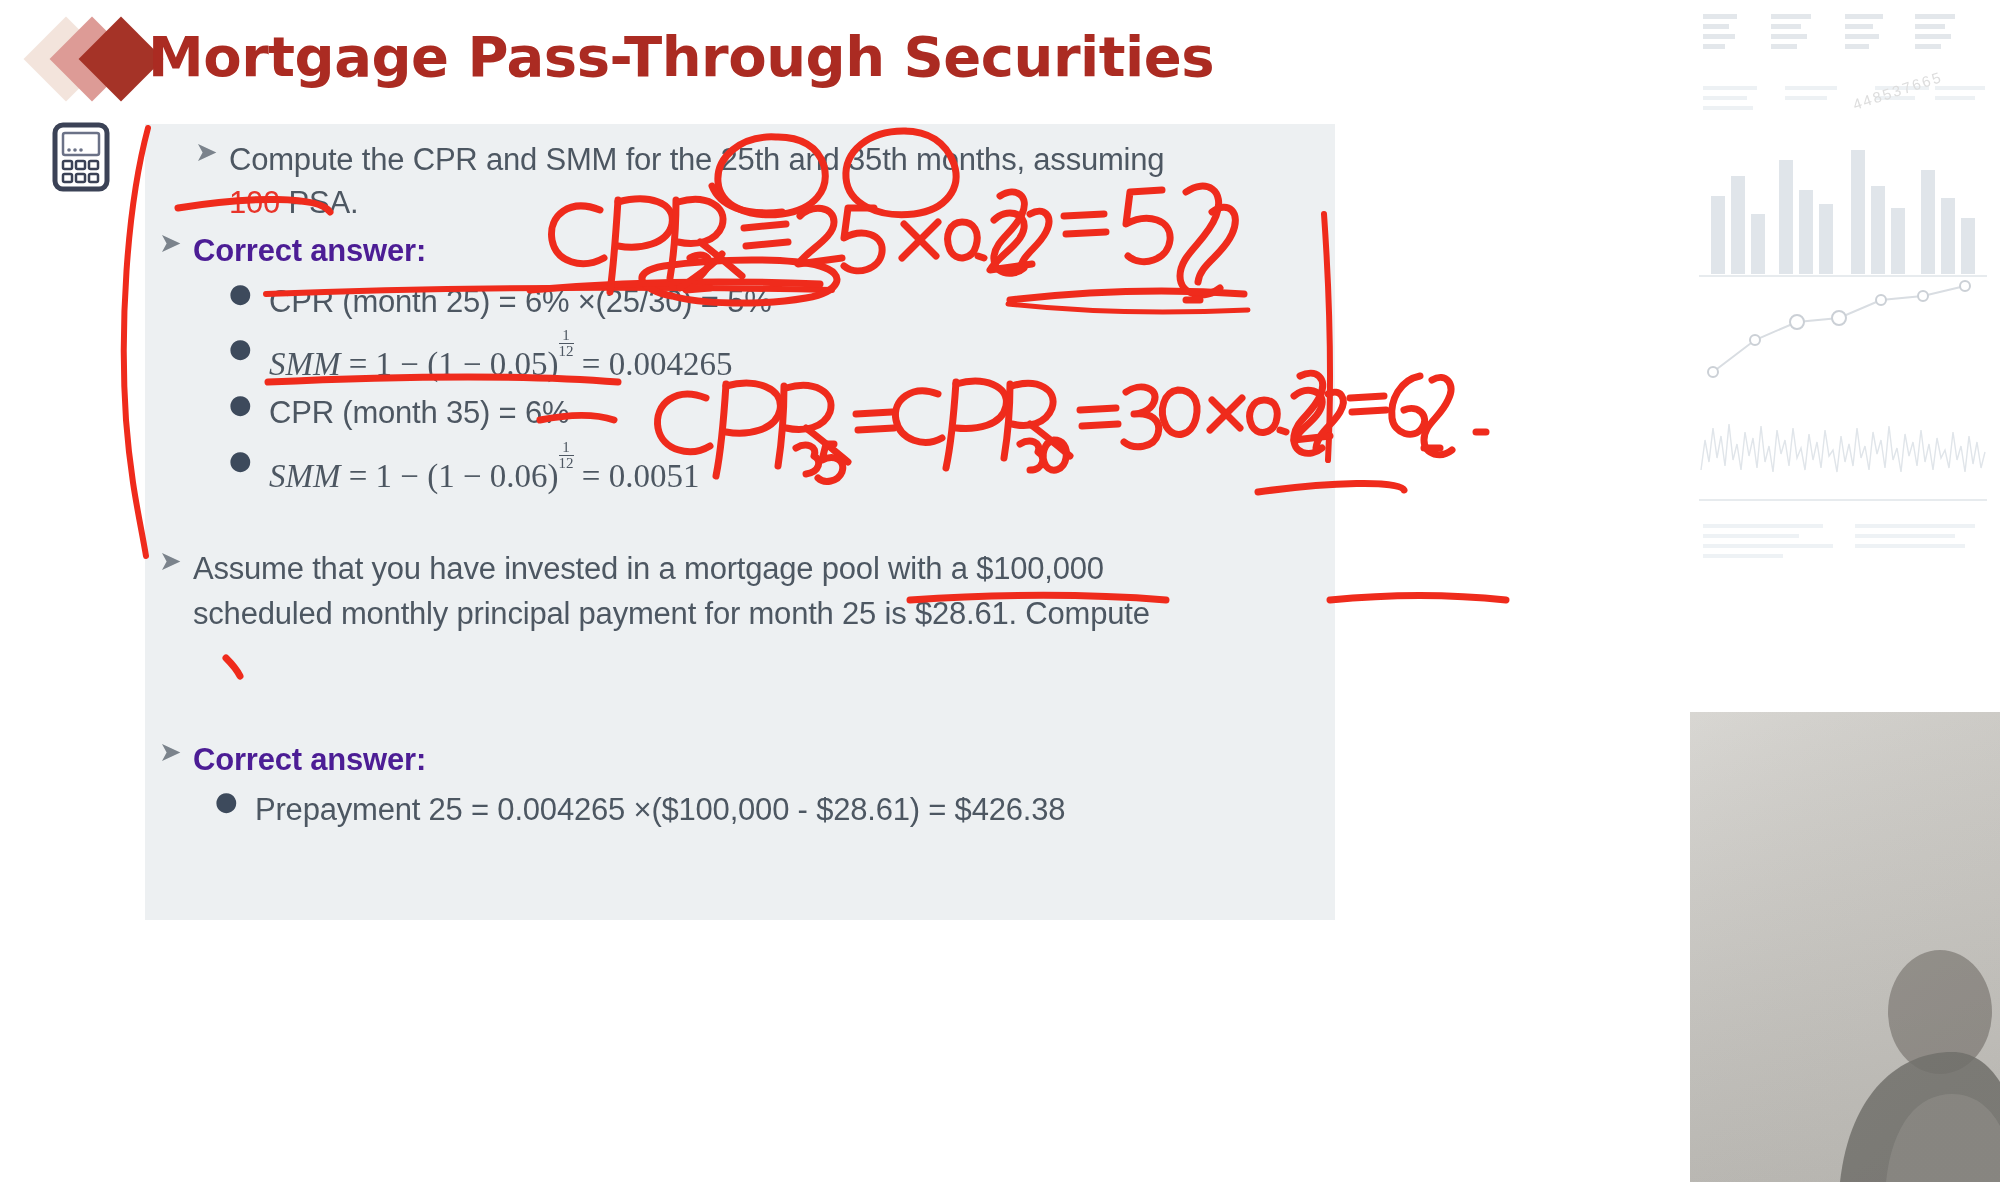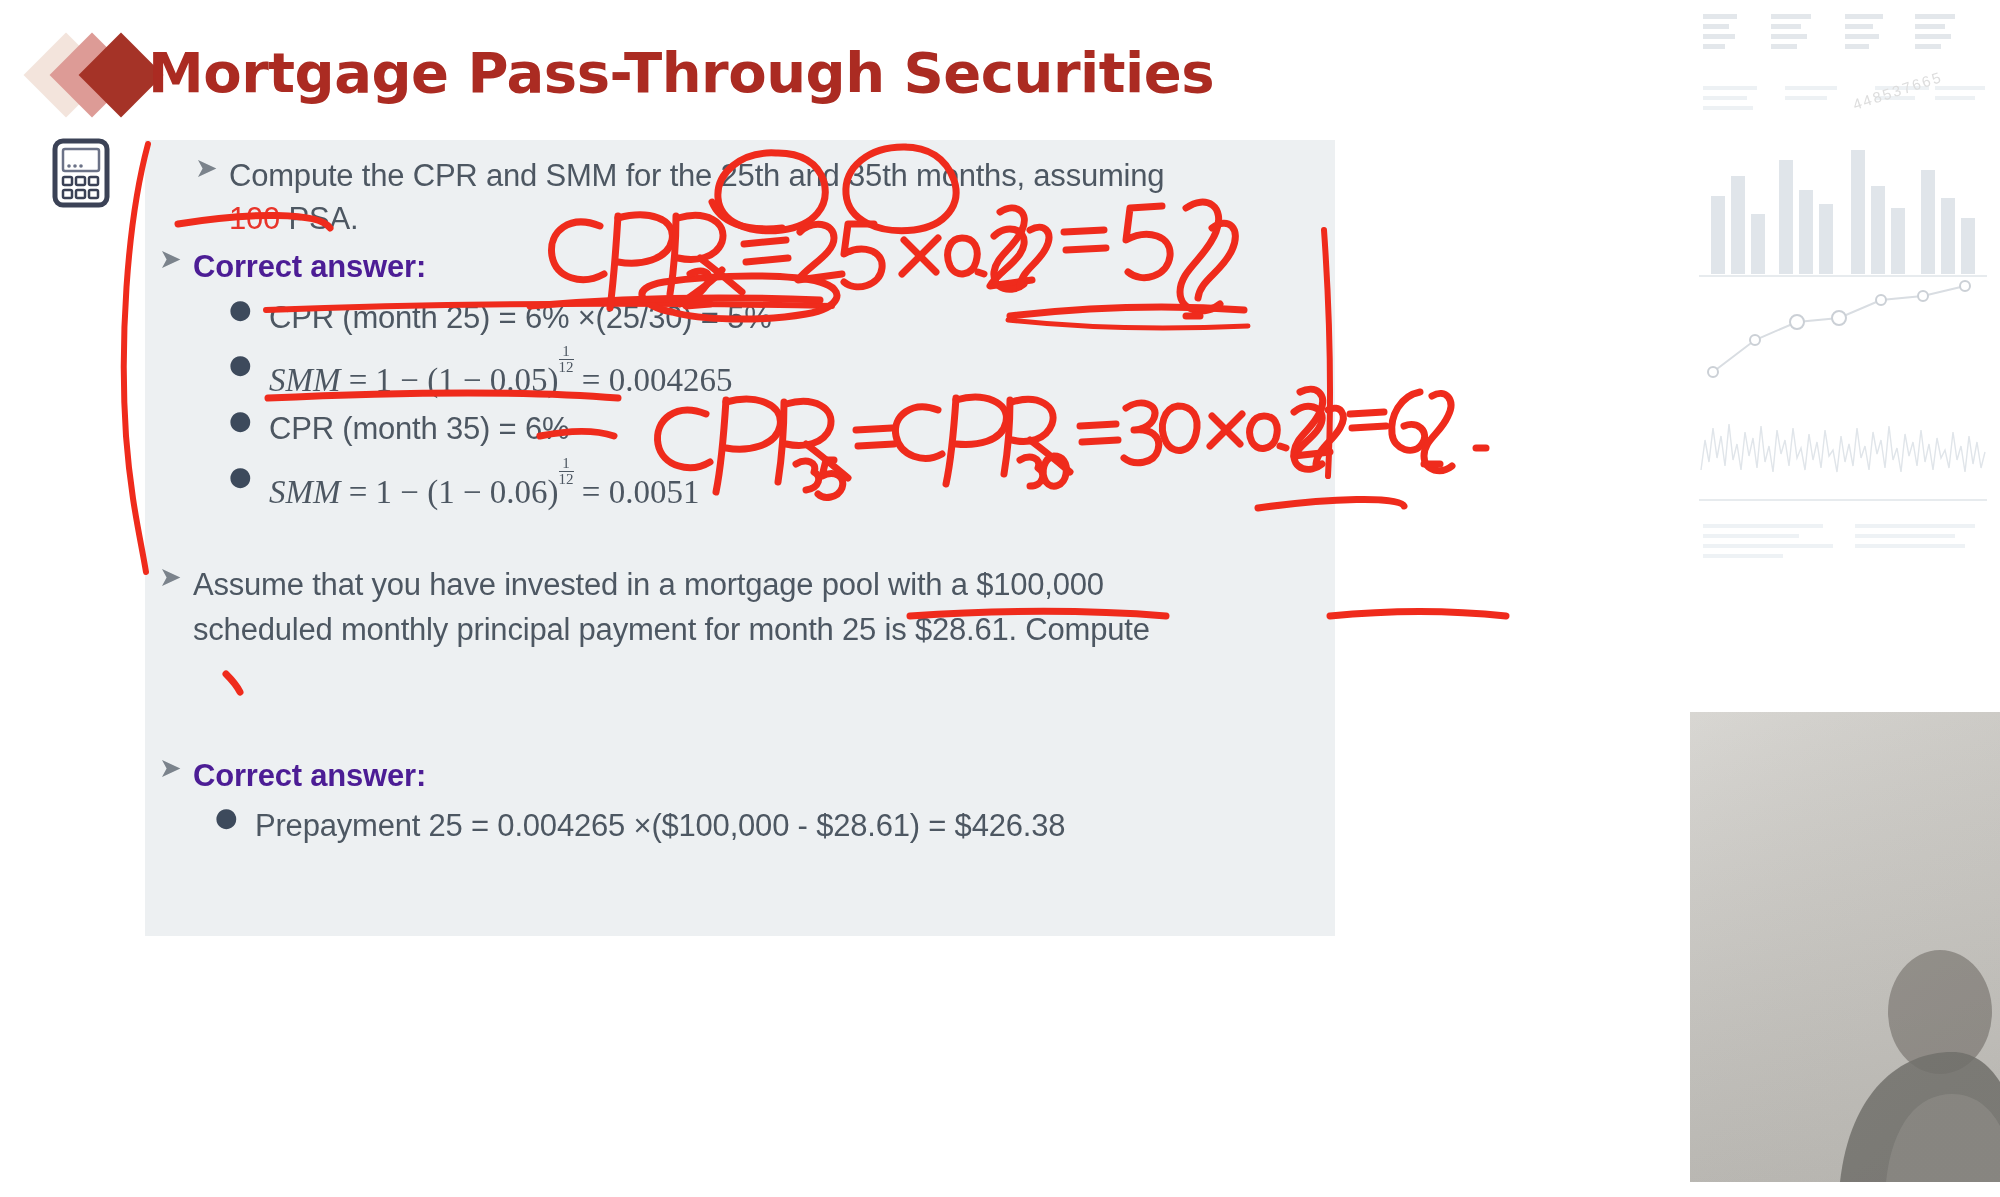--- a/index.html
+++ b/index.html
@@ -4,21 +4,21 @@
 <style>
   html,body{margin:0;padding:0;background:#ffffff;}
   body{
     width:2000px;height:1197px;overflow:hidden;position:relative;
     font-family:"Liberation Sans", sans-serif;
     color:#4a5560;
   }
 
   
   #slide{
-    position:absolute;left:0;top:16px;width:1685px;height:1068px;
+    position:absolute;left:0;top:0;width:1685px;height:1068px;
     background:#ffffff;overflow:hidden;
   }
 
   
   #header{position:absolute;left:0;top:0;width:100%;height:118px;}
   #logo{position:absolute;left:36px;top:23px;width:122px;height:72px;}
   .dia{position:absolute;width:60px;height:60px;transform:rotate(45deg);}
   .dia.d1{left:0px;  top:6px;  background:#f3e4dc;}
   .dia.d2{left:26px; top:6px;  background:#dd9b96;}
   .dia.d3{left:55px; top:6px;  background:#a53327;}

